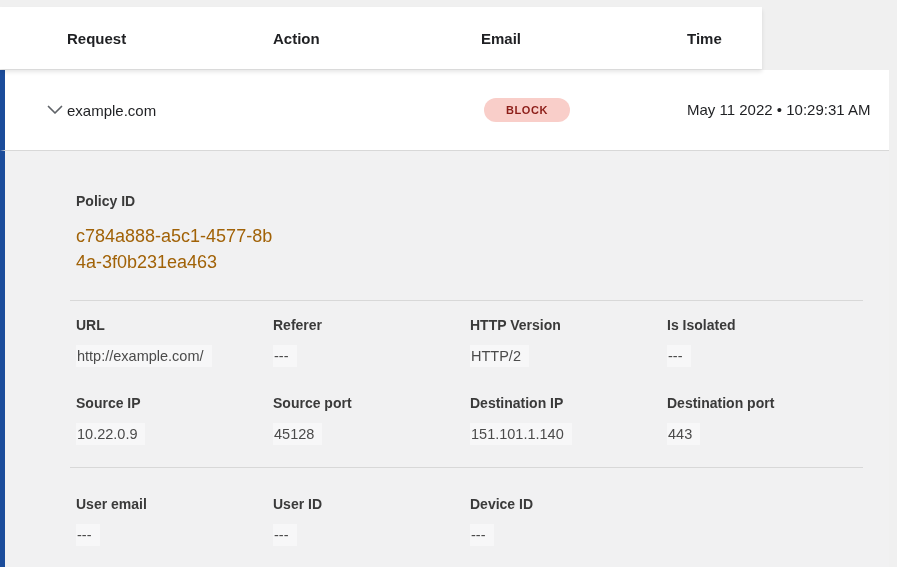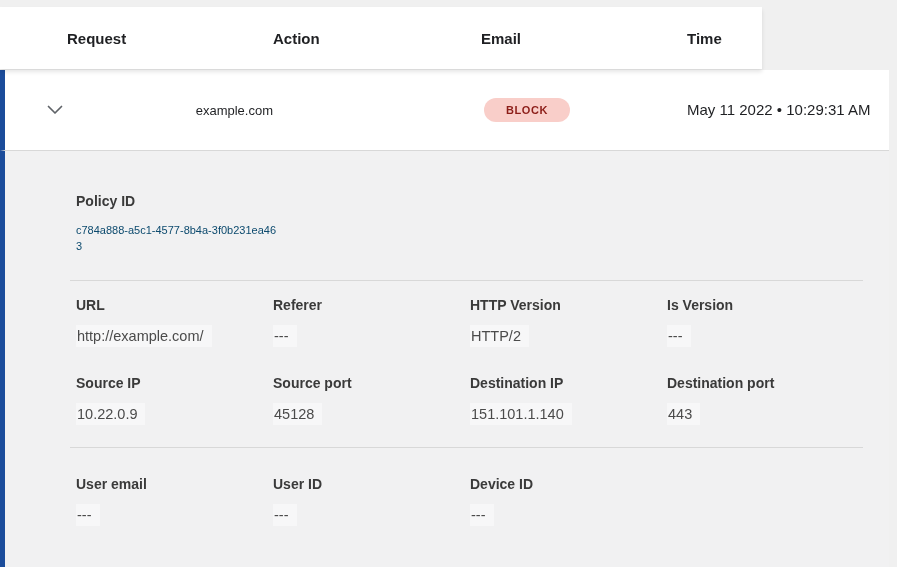--- a/index.html
+++ b/index.html
@@ -36,21 +36,21 @@
     align-items: center;
     cursor: pointer;
     z-index: 1;
   }
   .chevron {
     position: absolute; left: 42px; top: 50%;
     transform: translateY(-50%);
     width: 16px; height: 10px;
     display: flex; align-items: center; justify-content: center;
   }
-  .request-text { font-size: 13px; color: #1f2023; text-align: right; }
+  .request-text { font-size: 15px; color: #1f2023; }
   .badge {
     display: inline-block;
     margin-left: 3px;
     padding: 6px 22px;
     border-radius: 14px;
     background: #f9cec9;
     color: #8c1d18;
     font-size: 11px; font-weight: 700;
     letter-spacing: 0.6px;
   }
@@ -66,22 +66,22 @@
     border-left: 5px solid #1b4c9b;
     padding: 42px 26px 0 71px;
   }
   .policy-label, .field-label {
     font-size: 14px; font-weight: 700; color: #3a3a3a;
   }
   .policy-link {
     display: block;
     margin-top: 14px;
     width: 205px;
-    font-size: 11px;
-    color: #0c4a6e;
+    font-size: 18px;
+    color: #a16207;
     line-height: 1.45;
     text-decoration: none;
     word-break: break-all;
   }
   .divider {
     height: 1px; background: #d8d8d8;
     margin-left: -6px;
   }
   .divider-policy { margin-top: 25px; }
   .divider-mid { margin-top: 22px; }
@@ -143,21 +143,21 @@
     </div>
     <div>
       <div class="field-label">Referer</div>
       <div class="field-value"><span>---</span></div>
     </div>
     <div>
       <div class="field-label">HTTP Version</div>
       <div class="field-value"><span>HTTP/2</span></div>
     </div>
     <div>
-      <div class="field-label">Is Version</div>
+      <div class="field-label">Is Isolated</div>
       <div class="field-value"><span>---</span></div>
     </div>
   </div>
 
   <div class="detail-grid row-2">
     <div>
       <div class="field-label">Source IP</div>
       <div class="field-value"><span>10.22.0.9</span></div>
     </div>
     <div>

